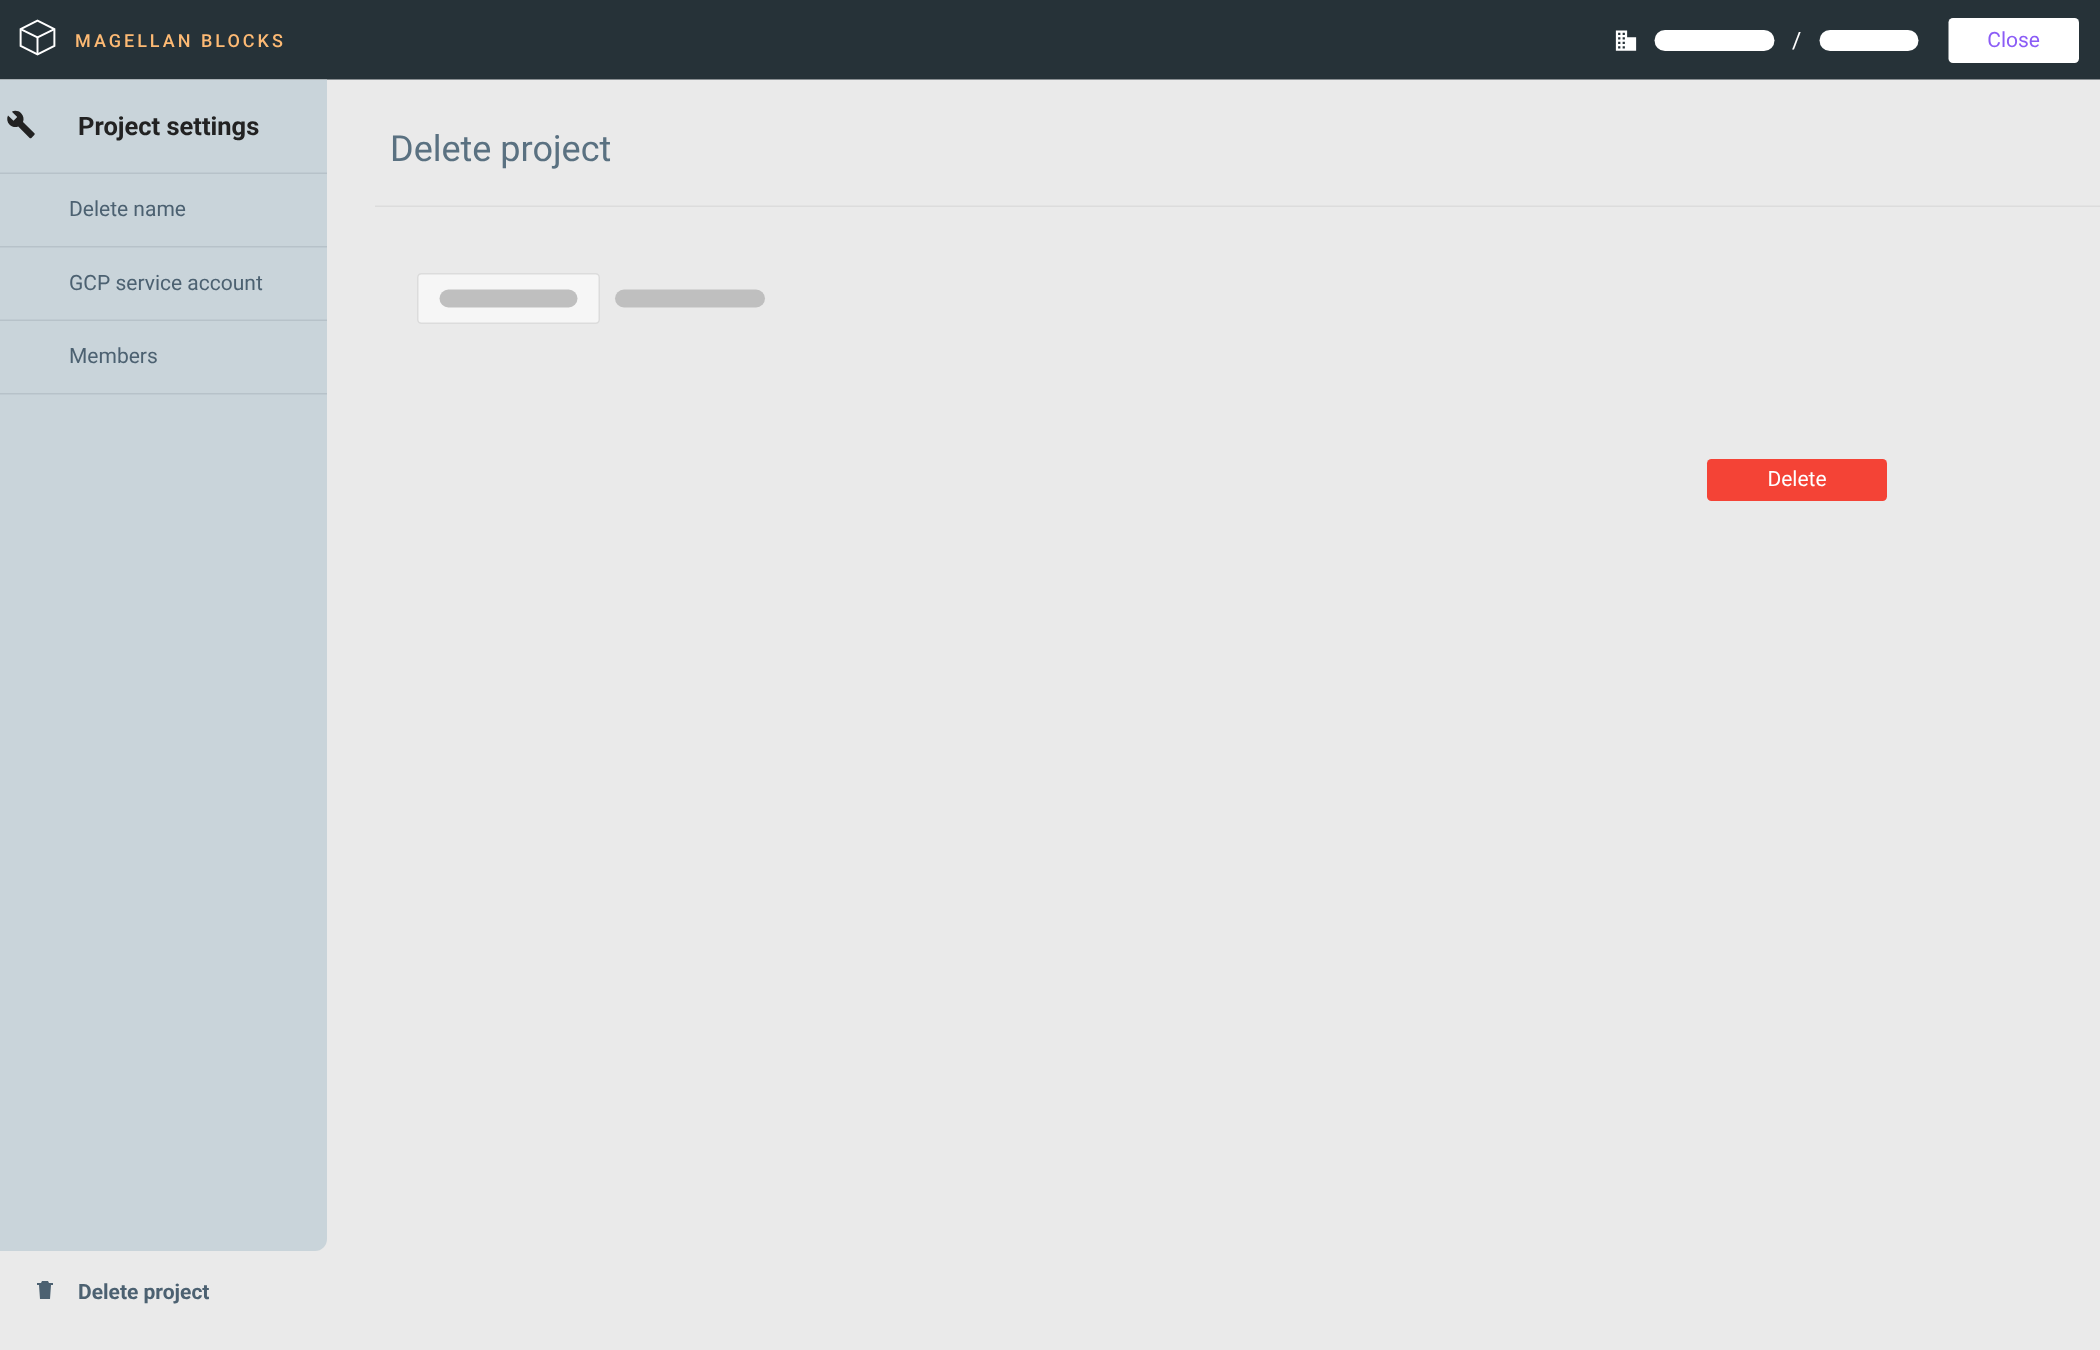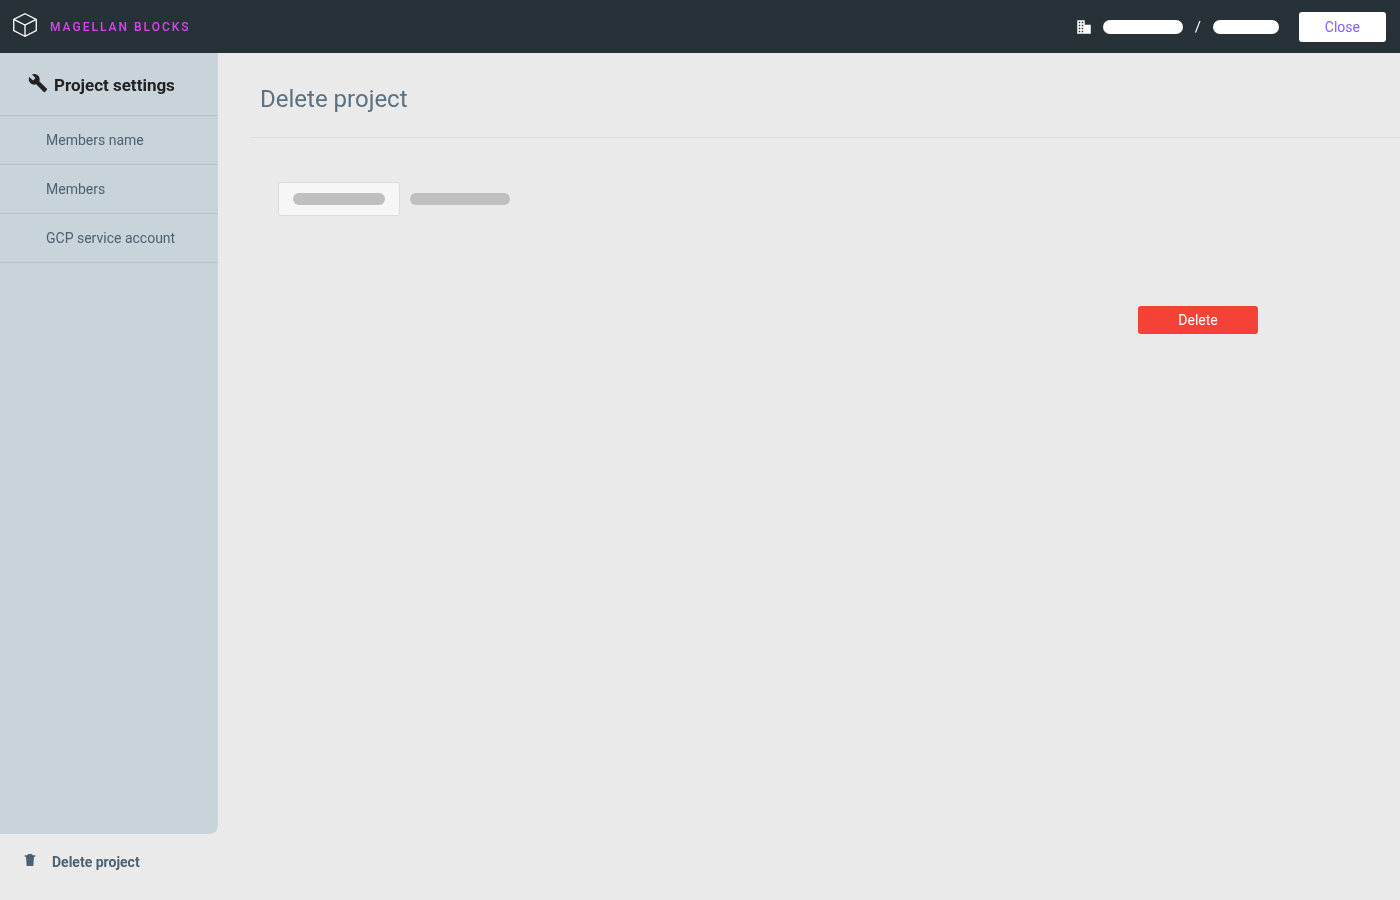--- a/index.html
+++ b/index.html
@@ -24,21 +24,21 @@
     }
     .logo-area {
       display: flex;
       align-items: center;
       gap: 10px;
     }
     .brand-text {
       font-size: 12px;
       letter-spacing: 2px;
       font-weight: 500;
-      color: #d946ef;
+      color: #fdba74;
     }
     .topbar-right {
       margin-left: auto;
       display: flex;
       align-items: center;
       gap: 10px;
     }
     .org-icon {
       display: flex;
       align-items: center;
@@ -74,22 +74,22 @@
       width: 218px;
       background: #c9d4da;
       display: flex;
       flex-direction: column;
       border-bottom-right-radius: 8px;
       height: 781px;
     }
     .sidebar-header {
       display: flex;
       align-items: center;
-      gap: 6px;
-      padding: 20px 14px 18px 28px;
+      gap: 28px;
+      padding: 20px 14px 18px 4px;
       border-bottom: 1px solid #b7c2c9;
     }
     .sidebar-title {
       font-size: 17px;
       font-weight: 700;
       color: #222;
     }
     .side-item {
       padding: 16px 14px 16px 46px;
       font-size: 14px;
@@ -204,23 +204,23 @@
 <div class="body-area">
   <aside class="sidebar">
     <div class="sidebar-header">
       <span>
         <svg width="20" height="20" viewBox="0 0 24 24" fill="#222">
           <path d="M22.7 19l-9.1-9.1c.9-2.3.4-5-1.5-6.9-2-2-5-2.4-7.4-1.3L9 6 6 9 1.6 4.7C.4 7.1.9 10.1 2.9 12.1c1.9 1.9 4.6 2.4 6.9 1.5l9.1 9.1c.4.4 1 .4 1.4 0l2.3-2.3c.5-.4.5-1.1.1-1.4z"></path>
         </svg>
       </span>
       <span class="sidebar-title">Project settings</span>
     </div>
-    <div class="side-item">Members name</div>
+    <div class="side-item">Delete name</div>
+    <div class="side-item">GCP service account</div>
     <div class="side-item">Members</div>
-    <div class="side-item">GCP service account</div>
   </aside>
 
   <main class="content">
     <h1 class="page-title">Delete project</h1>
     <div class="divider"></div>
     <div class="form-area">
       <div class="row1">
         <div class="chip-box">
           <span class="skel s1"></span>
         </div>

